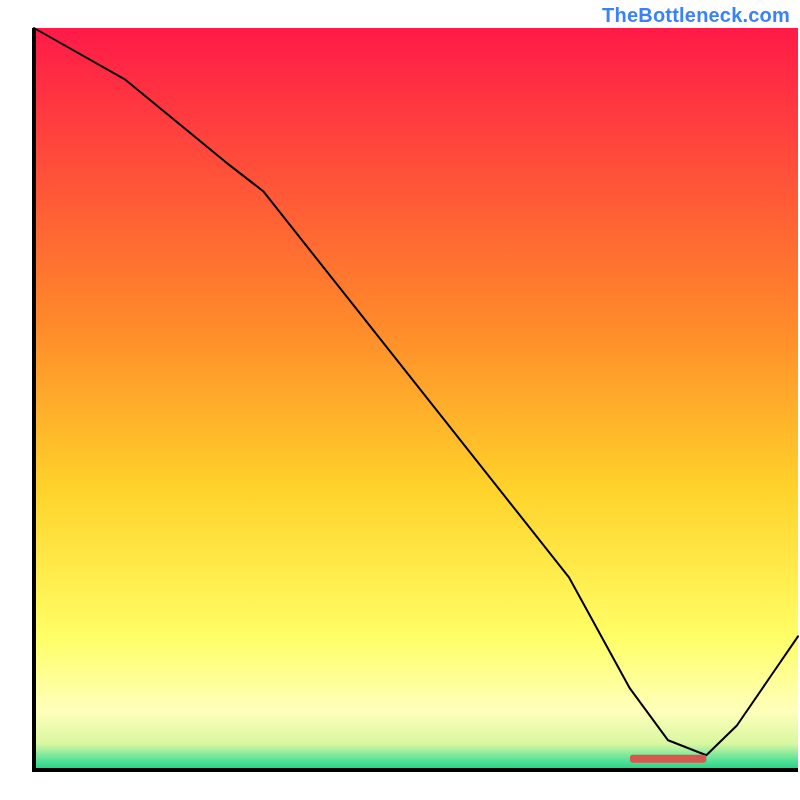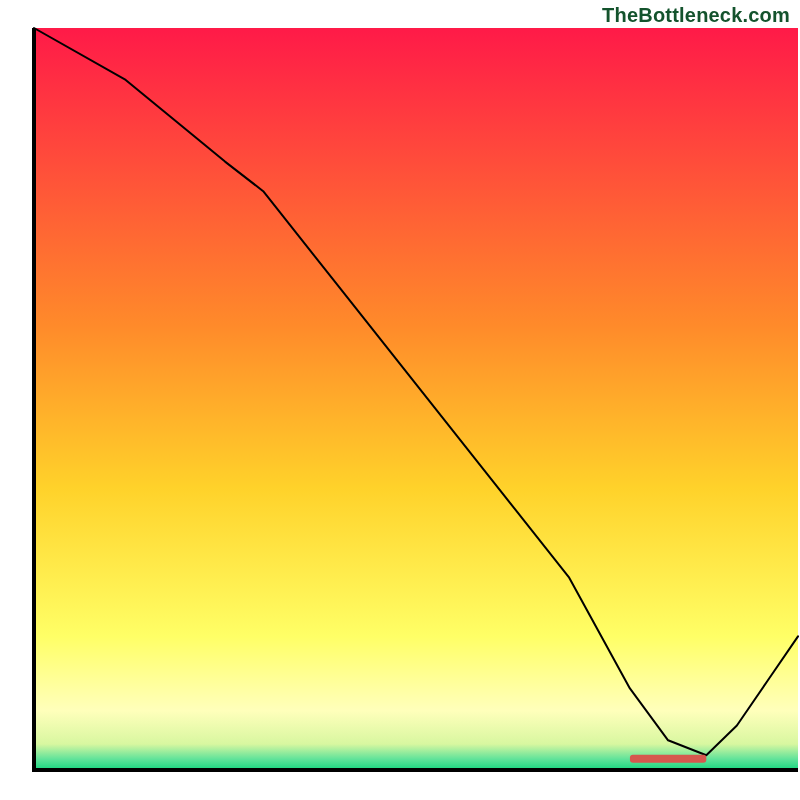--- a/index.html
+++ b/index.html
@@ -15,21 +15,21 @@
     position: relative;
     width: 800px;
     height: 800px;
   }
   .attribution {
     position: absolute;
     top: 4px;
     right: 10px;
     font-size: 20px;
     font-weight: bold;
-    color: #14532d;
+    color: #3b82f6;
     letter-spacing: 0.2px;
     user-select: none;
   }
   svg.chart {
     position: absolute;
     left: 0;
     top: 0;
   }
 </style>
 </head>

